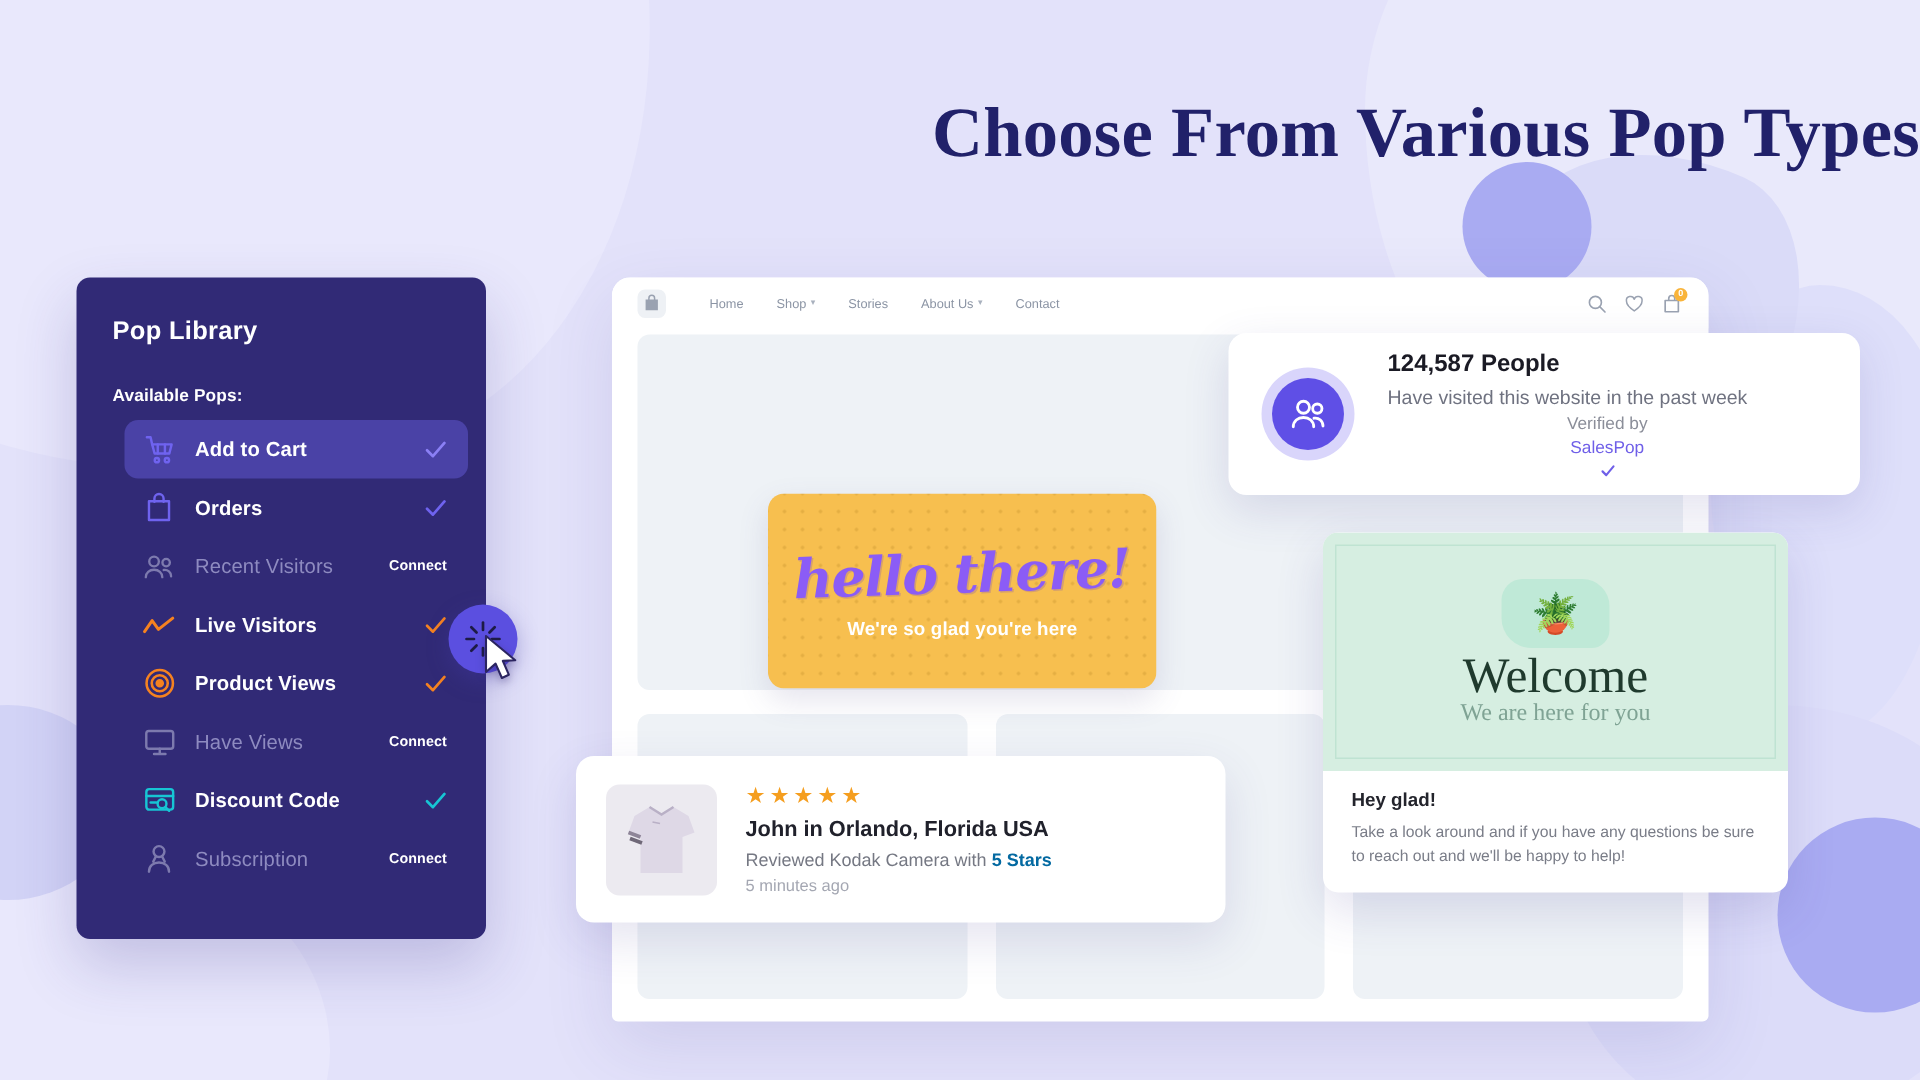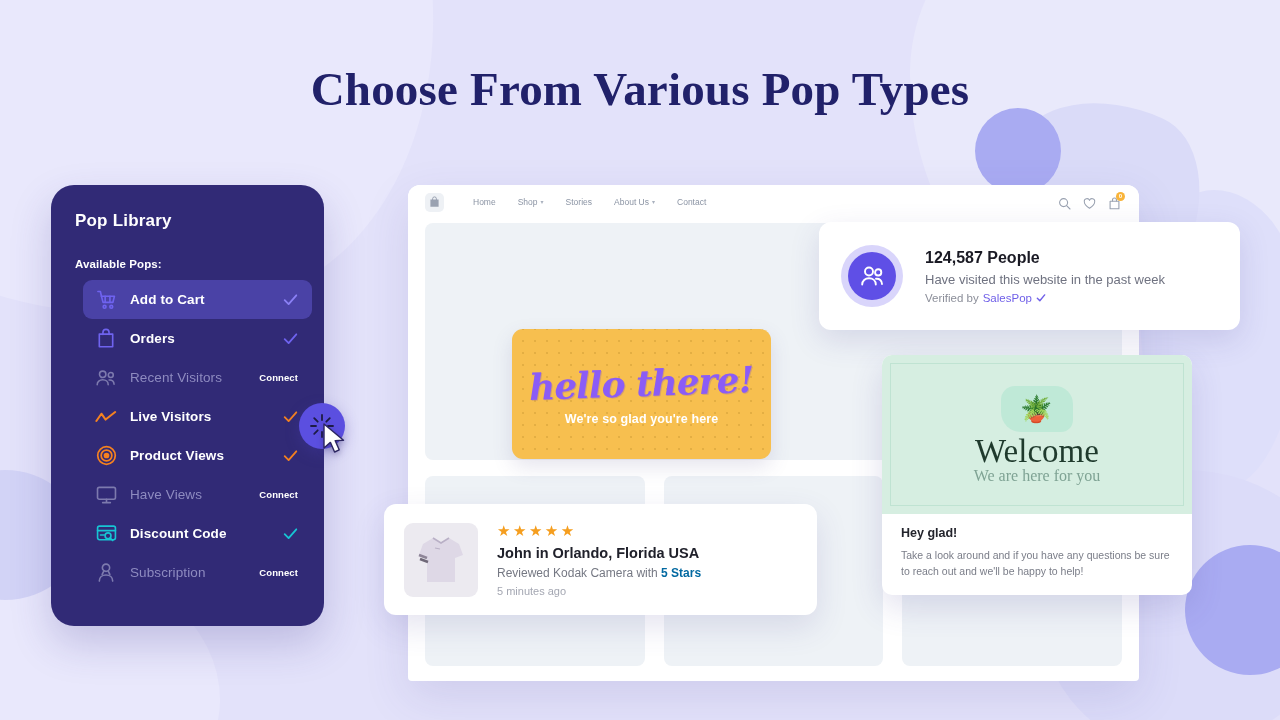--- a/index.html
+++ b/index.html
@@ -76,35 +76,35 @@
     left: 1140px; top: 190px;
     width: 160px; height: 300px;
     background: #dedffa;
     border-radius: 46% 54% 50% 50% / 40% 40% 60% 60%;
   }
 
   
   #page-title {
     position: absolute;
     left: 0; right: 0; top: 62px;
-    text-align: center;
+    text-align: right;
     font-family: "Liberation Serif", "DejaVu Serif", serif;
     font-weight: 700;
     font-size: 47px;
     letter-spacing: 0.2px;
     color: #21216a;
   }
 
   
   #pop-library {
     position: absolute;
     left: 51px; top: 185px;
     width: 273px; height: 441px;
     background: #312a76;
-    border-radius: 23px;
+    border-radius: 9px;
     box-shadow: 0 18px 40px rgba(60,52,140,0.22);
     padding: 26px 24px 0 24px;
     color: #fff;
   }
   #pop-library .lib-title {
     font-size: 17px;
     font-weight: 700;
     letter-spacing: .2px;
     margin-bottom: 27px;
   }
@@ -290,21 +290,21 @@
   }
   .vp-avatar {
     width: 48px; height: 48px;
     border-radius: 50%;
     background: #5f4fe6;
     display: flex; align-items: center; justify-content: center;
   }
   .vp-text { flex: 1 1 auto; }
   .vp-title { font-size: 16px; font-weight: 700; color: #1a1a24; margin-bottom: 5px; }
   .vp-sub { font-size: 13px; color: #6f7280; margin-bottom: 5px; }
-  .vp-verified { font-size: 11.5px; color: #8b8e99; display: flex; align-items: center; gap: 4px; }
+  .vp-verified { font-size: 11.5px; color: #8b8e99; display: flex; align-items: center; gap: 4px; flex-direction: column; }
   .vp-verified .brand { color: #6f5fe8; }
 
   
   #welcome-card {
     position: absolute;
     left: 882px; top: 355px;
     width: 310px; height: 240px;
     background: #fff;
     border-radius: 10px;
     box-shadow: 0 12px 32px rgba(70,62,150,0.16);

